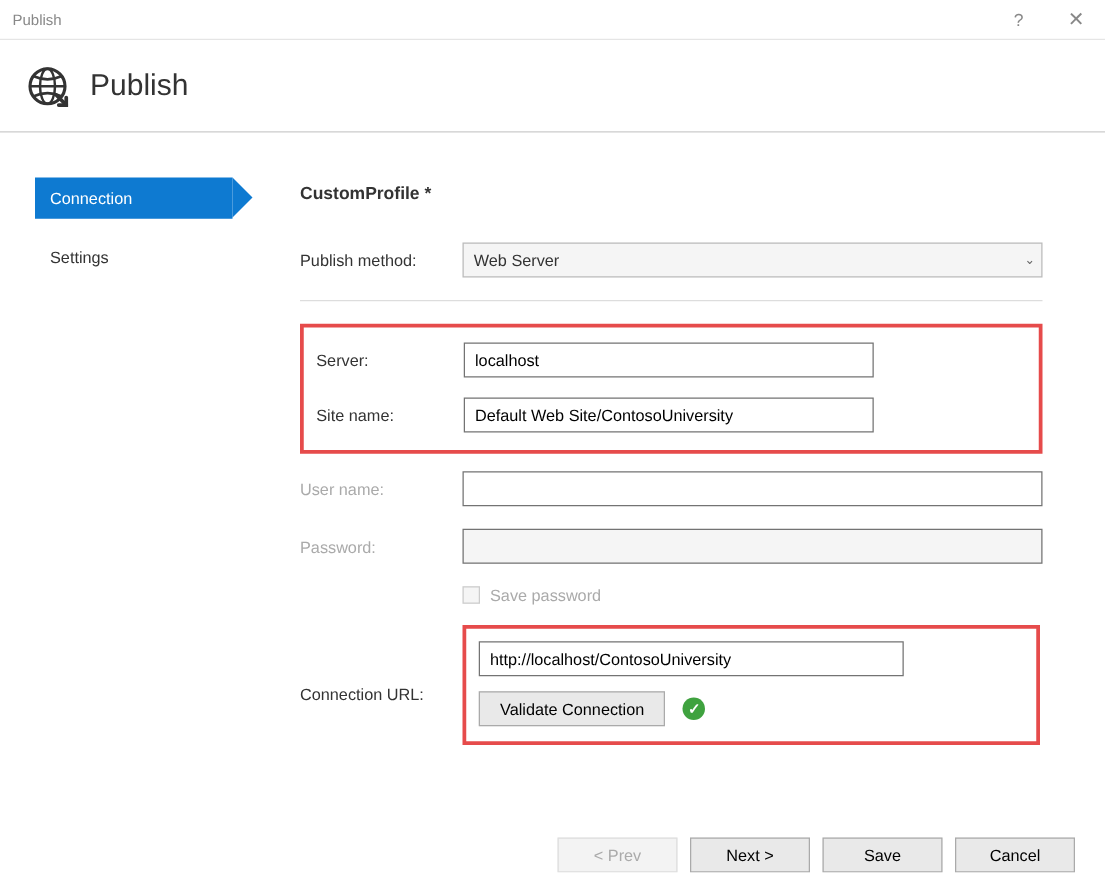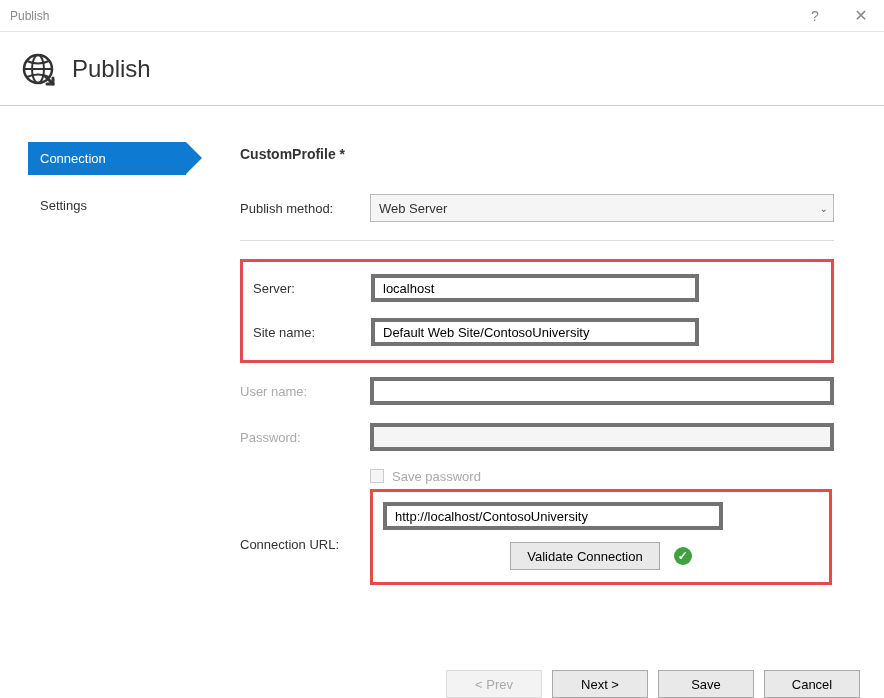--- a/index.html
+++ b/index.html
@@ -132,32 +132,32 @@
       color: #666;
     }
     .divider {
       border: none;
       border-top: 1px solid #ddd;
       margin: 12px 0 18px 0;
     }
     .input-box {
       flex: 1;
       height: 28px;
-      border: 4px solid #737373;
+      border: 1px solid #737373;
       padding: 0 8px;
       font-size: 13px;
       font-family: inherit;
     }
     .input-box[readonly] { background: #f5f5f5; }
 
     .checkbox-row {
       display: flex;
       align-items: flex-start;
       margin-left: 130px;
-      margin-bottom: 5px;
+      margin-bottom: 16px;
       color: #aaa;
       gap: 8px;
     }
     .checkbox-box {
       width: 14px;
       height: 14px;
       border: 1px solid #ccc;
       background: #f5f5f5;
     }
     .validate-btn {
@@ -295,21 +295,21 @@
       <span class="checkbox-box"></span>
       <span>Save password</span>
     </div>
 
     <div class="url-wrap after-highlight">
       <span class="form-label">Connection URL:</span>
       <div class="highlight-box highlight-box-dest">
         <div class="form-row" style="margin-bottom:12px;">
           <input class="input-box" type="text" value="http://localhost/ContosoUniversity" style="">
         </div>
-        <div style="display:flex;align-items:center;gap:14px;justify-content:center;">
+        <div style="display:flex;align-items:center;gap:14px;">
           <button class="validate-btn">Validate Connection</button>
           <span class="check-icon">✓</span>
         </div>
       </div>
     </div>
 
   </div>
 </div>
 
 <div class="footer">

